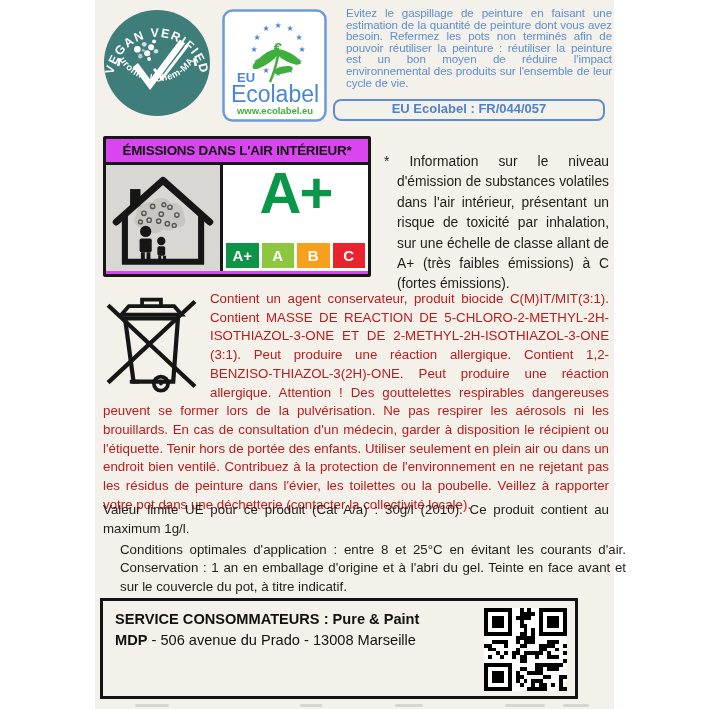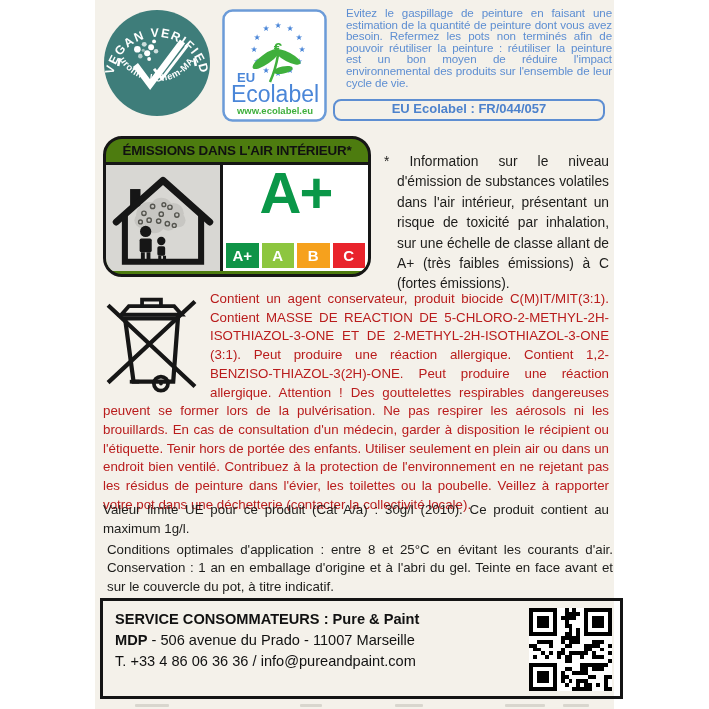--- a/index.html
+++ b/index.html
@@ -11,21 +11,21 @@
   .vegan-badge   { position:absolute; left:8px;  top:9px;  width:108px; height:108px; }
   .ecolabel-box  { position:absolute; left:127px; top:9px; width:105px; height:113px; }
   .eco-note { position:absolute; left:243px; top:7px; width:266px; height:92px;
               font-size:11.6px; line-height:11.6px; text-align:justify; color:#5d8ed2; font-weight:normal; letter-spacing:-0.1px;margin-left:8px;}
   .eco-license { position:absolute; left:238px; top:99px; width:272px; height:22px;
                  border:2px solid #5d8ed2; border-radius:8px; display:flex; align-items:flex-start; justify-content:center;
                  font-size:13px; font-weight:bold; color:#4d82cc; }
 
   
   .emissions { position:absolute; left:8px; top:136px; width:268px; height:141px;
-               background:#4d7c0f; border:3px solid #161616; border-radius:19px; overflow:hidden; }
+               background:#d946ef; border:3px solid #161616; border-radius:2px; overflow:hidden; }
   .em-header { height:26px; border-bottom:3px solid #161616; display:flex; align-items:center; justify-content:center;
                font-size:13.4px; font-weight:bold; color:#111; letter-spacing:-0.2px; white-space:nowrap;}
   .em-body { display:flex; height:106px; }
   .em-left { width:117px; background:#d8d7d3; border-right:3px solid #161616;
              display:flex; align-items:center; justify-content:center; }
   .em-right { flex:1; position:relative; background:#fff; }
   .em-grade { position:absolute; top:-6px; left:0; right:0; text-align:center;
               font-size:58px; font-weight:bold; color:#0a9748; letter-spacing:-2px; }
   .em-scale { position:absolute; left:3px; right:3px; bottom:3px; height:25px; display:flex; gap:3px; }
   .em-cell { flex:1; display:flex; align-items:center; justify-content:center;
@@ -39,25 +39,25 @@
              font-size:13.8px; line-height:20.4px; text-align:justify; color:#1d1d1b;
              padding-left:13px; text-indent:-13px;margin-top:14px; }
 
   
   .hazard { position:absolute; left:8px; top:290px; width:506px;
             font-size:13.3px; line-height:18.7px; text-align:justify; color:#b91c1c; }
   .bin-float { float:left; width:97px; height:102px; margin:2px 10px 2px 0; }
 
   .vl-text   { position:absolute; left:8px; top:500px; width:506px;
                font-size:13.3px; line-height:19px; text-align:justify; color:#1d1d1b; }
-  .cond-text { position:absolute; left:12px; top:541px; width:506px;
+  .cond-text { position:absolute; left:25px; top:541px; width:506px;
                font-size:13.3px; line-height:18.4px; text-align:justify; color:#1d1d1b; }
 
   
-  .service { position:absolute; left:5px; top:598px; width:523px; height:101px;
+  .service { position:absolute; left:5px; top:598px; width:478px; height:101px;
              border:3px solid #141414; padding:8px 96px 20px 12px; }
   .service .ln { font-size:14.6px; line-height:20.8px; color:#111; white-space:nowrap; }
   .service .b { font-weight:bold; }
   .qr { position:absolute; right:8px; top:7px; width:83px; height:83px; background:#fff; }
 
   .artifact { position:absolute; height:3px; background:#d9d6ce; top:704px; border-radius:1px; }
 </style>
 </head>
 <body>
 
@@ -197,23 +197,22 @@
     </div>
     <span>Contient un agent conservateur, produit biocide C(M)IT/MIT(3:1). Contient MASSE DE REACTION DE 5-CHLORO-2-METHYL-2H-ISOTHIAZOL-3-ONE ET DE 2-METHYL-2H-ISOTHIAZOL-3-ONE (3:1). Peut produire une réaction allergique. Contient 1,2-BENZISO-THIAZOL-3(2H)-ONE. Peut produire une réaction allergique. Attention ! Des gouttelettes respirables dangereuses peuvent se former lors de la pulvérisation. Ne pas respirer les aérosols ni les brouillards. En cas de consultation d'un médecin, garder à disposition le récipient ou l'étiquette. Tenir hors de portée des enfants. Utiliser seulement en plein air ou dans un endroit bien ventilé. Contribuez à la protection de l'environnement en ne rejetant pas les résidus de peinture dans l'évier, les toilettes ou la poubelle. Veillez à rapporter votre pot dans une déchetterie (contacter la collectivité locale).</span>
   </div>
 
   <div class="vl-text">Valeur limite UE pour ce produit (Cat A/a) : 30g/l (2010). Ce produit contient au maximum 1g/l.</div>
   <div class="cond-text">Conditions optimales d'application : entre 8 et 25°C en évitant les courants d'air. Conservation : 1 an en emballage d'origine et à l'abri du gel. Teinte en face avant et sur le couvercle du pot, à titre indicatif.</div>
 
   <div class="service">
     <div class="ln b">SERVICE CONSOMMATEURS : Pure &amp; Paint</div>
     <div class="ln">
-      <span class="b">MDP</span><span> - 506 avenue du Prado - 11007 Marseille</span>
+      <span class="b">MDP</span><span> - 506 avenue du Prado - 13008 Marseille</span>
     </div>
-    <div class="ln">T. +33 4 86 06 36 36 / info@pureandpaint.com</div>
     <svg class="qr" viewBox="0 0 21 21" shape-rendering="crispEdges">
         <rect x="0" y="0" width="7" height="7" fill="#000"></rect>
         <rect x="1" y="1" width="5" height="5" fill="#fff"></rect>
         <rect x="2" y="2" width="3" height="3" fill="#000"></rect>
         <rect x="14" y="0" width="7" height="7" fill="#000"></rect>
         <rect x="15" y="1" width="5" height="5" fill="#fff"></rect>
         <rect x="16" y="2" width="3" height="3" fill="#000"></rect>
         <rect x="0" y="14" width="7" height="7" fill="#000"></rect>
         <rect x="1" y="15" width="5" height="5" fill="#fff"></rect>
         <rect x="2" y="16" width="3" height="3" fill="#000"></rect>

